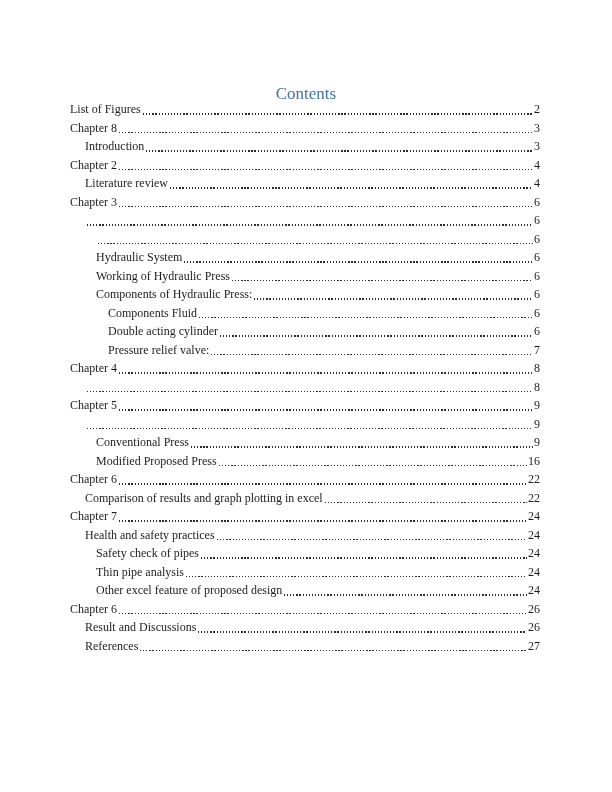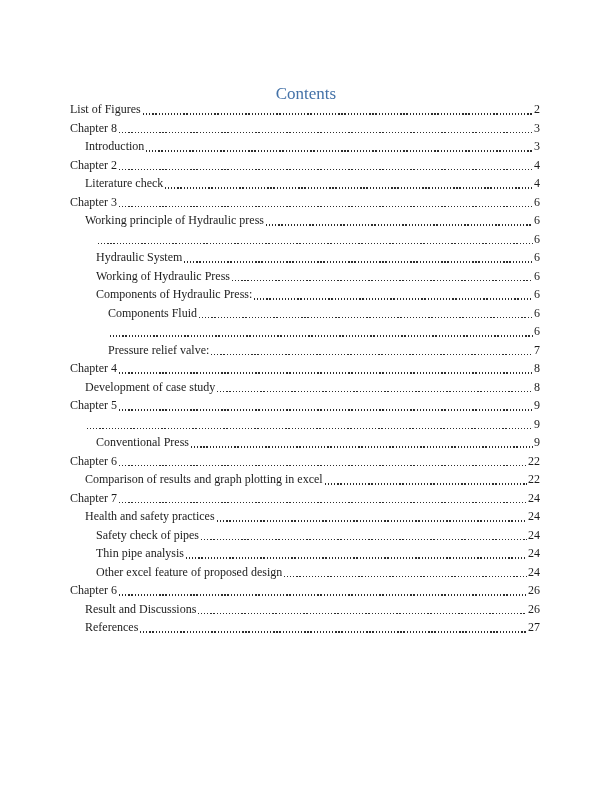--- a/index.html
+++ b/index.html
@@ -85,31 +85,30 @@
     <span class="label">Introduction</span>
     <span class="dots"></span>
     <span class="pg">3</span>
   </div>
       <div class="toc-row lv1">
     <span class="label">Chapter 2</span>
     <span class="dots"></span>
     <span class="pg">4</span>
   </div>
       <div class="toc-row lv2">
-    <span class="label">Literature check</span>
+    <span class="label">Literature review</span>
     <span class="dots"></span>
     <span class="pg">4</span>
   </div>
       <div class="toc-row lv1">
     <span class="label">Chapter 3</span>
     <span class="dots"></span>
     <span class="pg">6</span>
   </div>
       <div class="toc-row lv2">
-    <span class="label">Working principle of Hydraulic press</span>
     <span class="dots"></span>
     <span class="pg">6</span>
   </div>
       <div class="toc-row lv3">
     <span class="dots"></span>
     <span class="pg">6</span>
   </div>
       <div class="toc-row lv3">
     <span class="label">Hydraulic System</span>
     <span class="dots"></span>
@@ -124,51 +123,56 @@
     <span class="label">Components of Hydraulic Press:</span>
     <span class="dots"></span>
     <span class="pg">6</span>
   </div>
       <div class="toc-row lv4">
     <span class="label">Components Fluid</span>
     <span class="dots"></span>
     <span class="pg">6</span>
   </div>
       <div class="toc-row lv4">
+    <span class="label">Double acting cylinder</span>
     <span class="dots"></span>
     <span class="pg">6</span>
   </div>
       <div class="toc-row lv4">
     <span class="label">Pressure relief valve:</span>
     <span class="dots"></span>
     <span class="pg">7</span>
   </div>
       <div class="toc-row lv1">
     <span class="label">Chapter 4</span>
     <span class="dots"></span>
     <span class="pg">8</span>
   </div>
       <div class="toc-row lv2">
-    <span class="label">Development of case study</span>
     <span class="dots"></span>
     <span class="pg">8</span>
   </div>
       <div class="toc-row lv1">
     <span class="label">Chapter 5</span>
     <span class="dots"></span>
     <span class="pg">9</span>
   </div>
       <div class="toc-row lv2">
     <span class="dots"></span>
     <span class="pg">9</span>
   </div>
       <div class="toc-row lv3">
     <span class="label">Conventional Press</span>
     <span class="dots"></span>
     <span class="pg">9</span>
+  </div>
+      <div class="toc-row lv3">
+    <span class="label">Modified Proposed Press</span>
+    <span class="dots"></span>
+    <span class="pg">16</span>
   </div>
       <div class="toc-row lv1">
     <span class="label">Chapter 6</span>
     <span class="dots"></span>
     <span class="pg">22</span>
   </div>
       <div class="toc-row lv2">
     <span class="label">Comparison of results and graph plotting in excel</span>
     <span class="dots"></span>
     <span class="pg">22</span>

